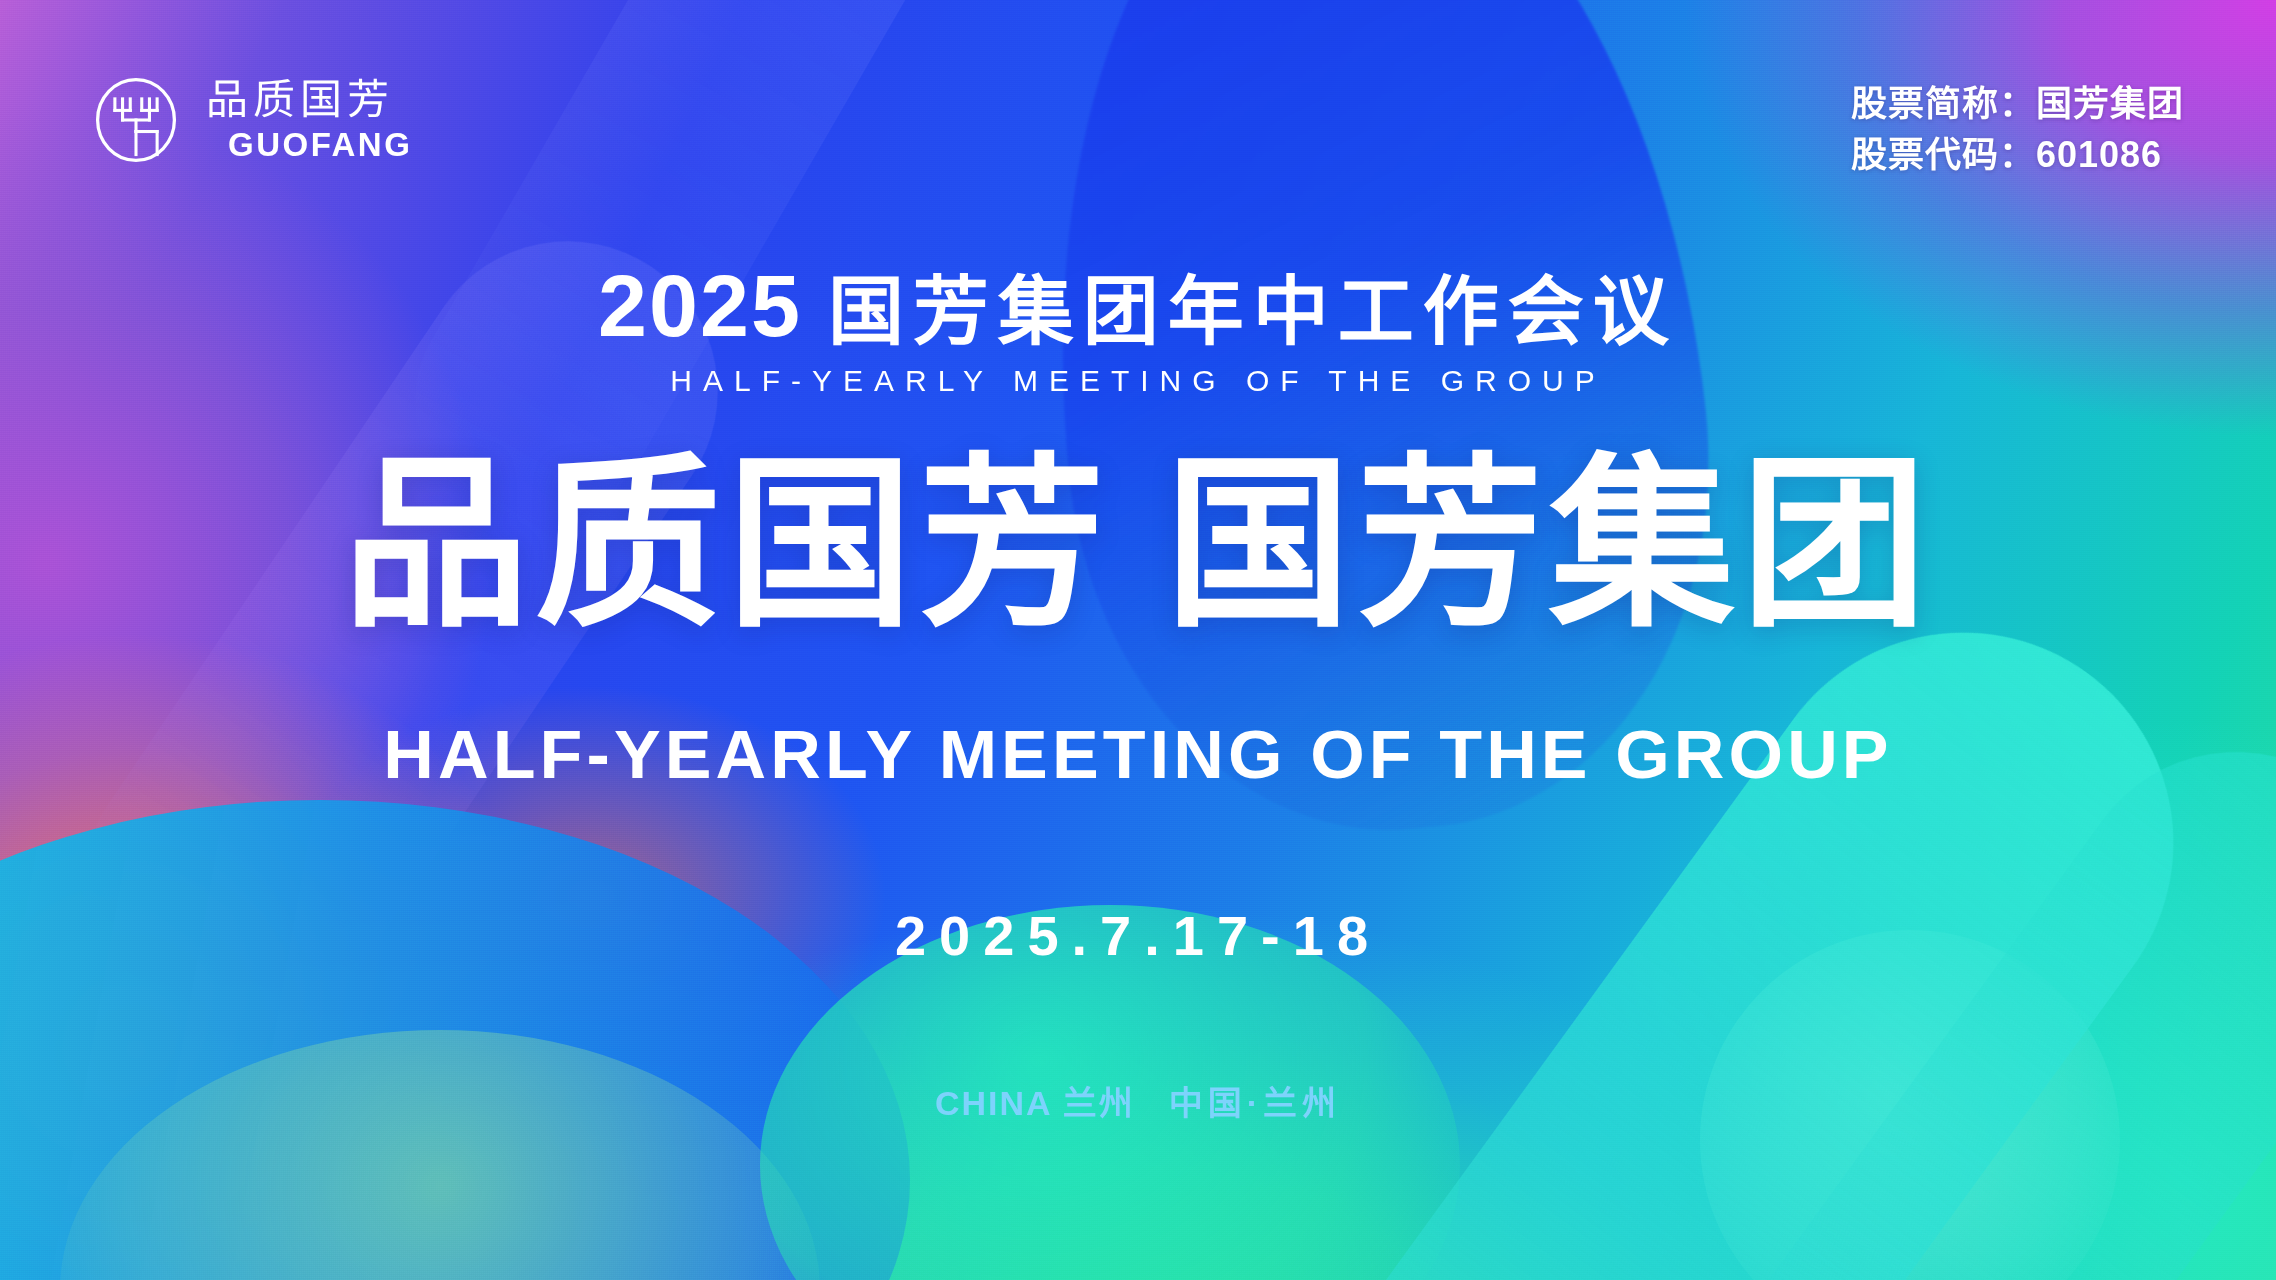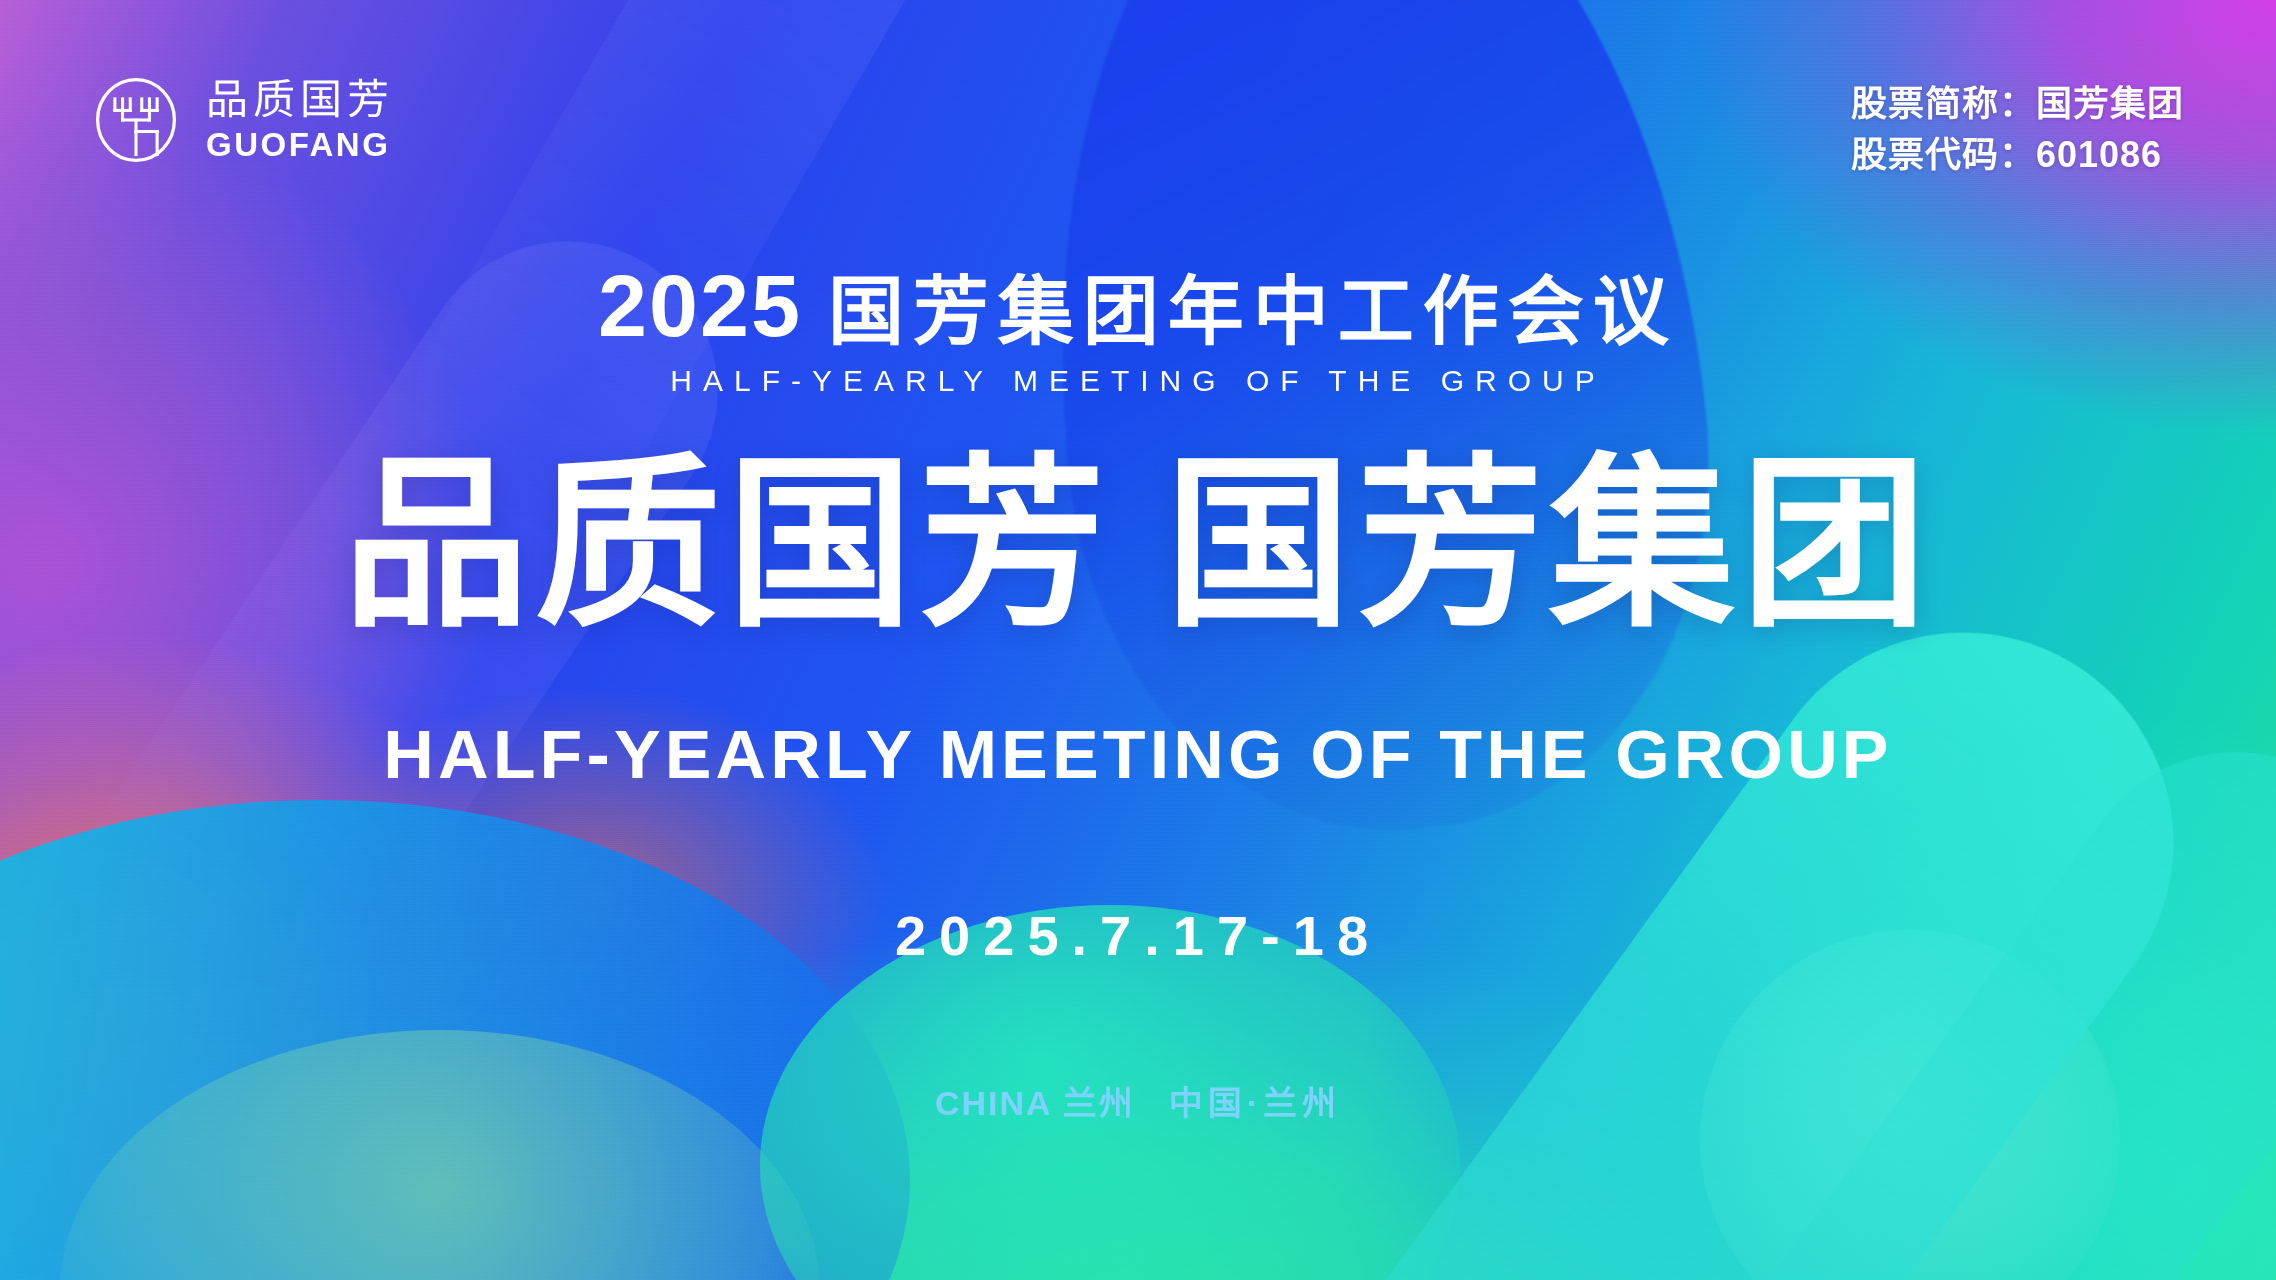--- a/index.html
+++ b/index.html
@@ -204,20 +204,21 @@
     font-weight:400;
     white-space:nowrap;
   }
   .logo-en{
     color:#fff;
     font-size:33px;
     letter-spacing:2.5px;
     font-weight:700;
     margin-top:7px;
     white-space:nowrap;
+    margin-left:22px;
   }
 
   
   .stock{
     position:absolute;
     right:92px; top:78px;
     color:#fff;
     font-size:36px;
     font-weight:700;
     line-height:1.42;

